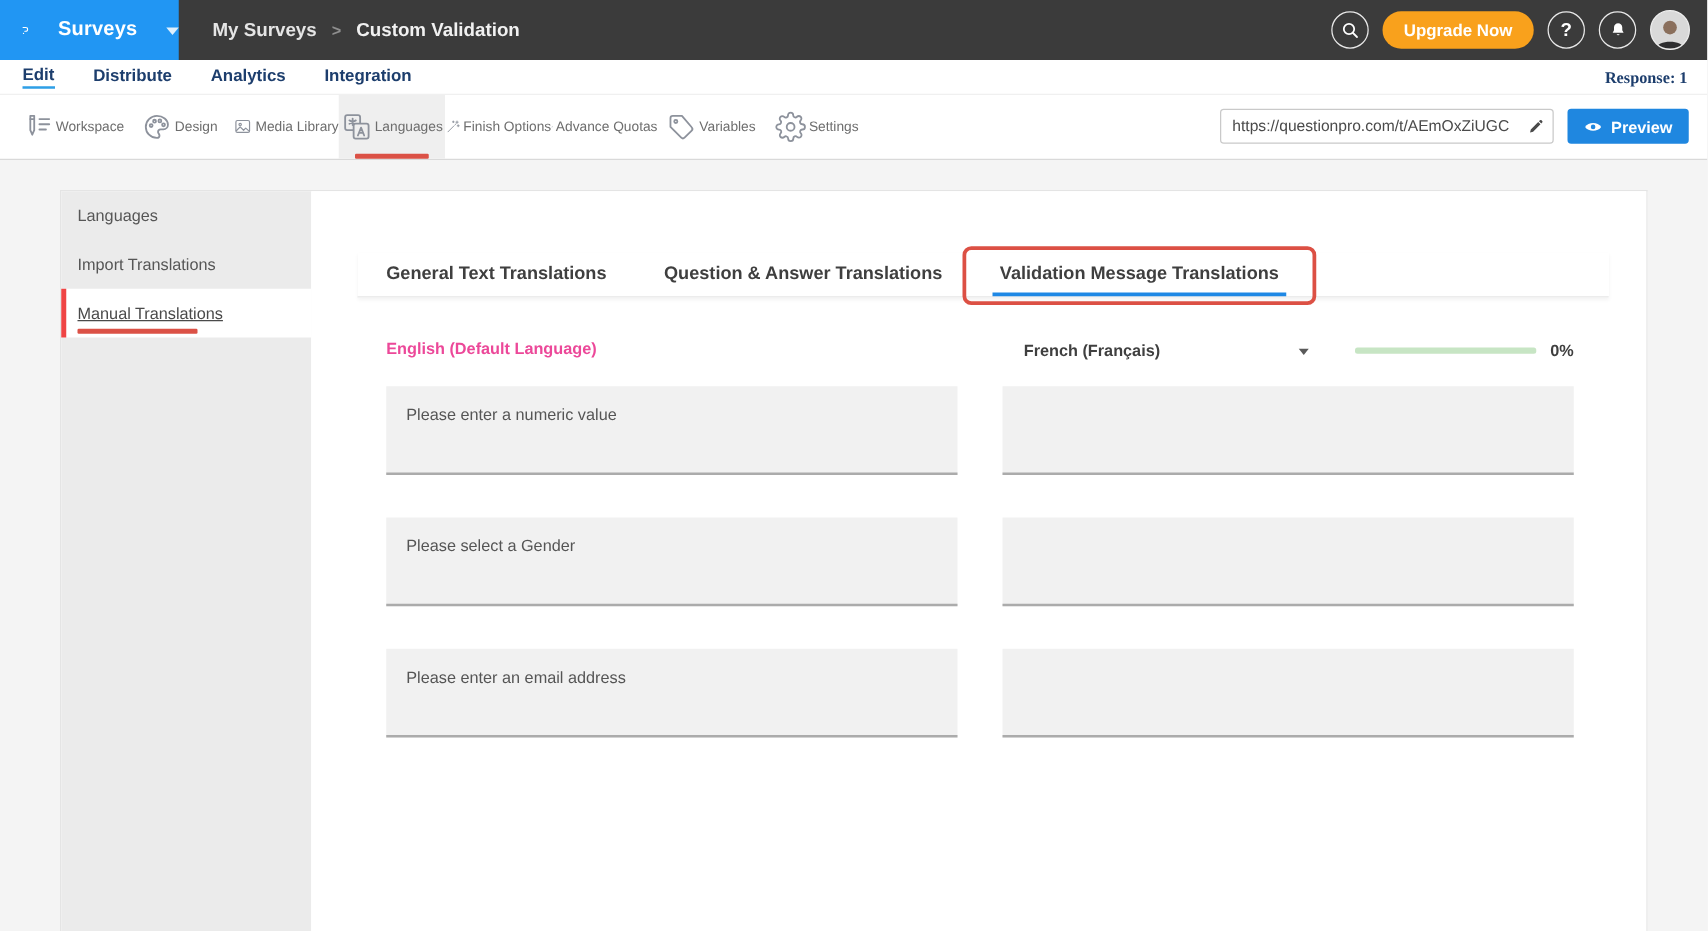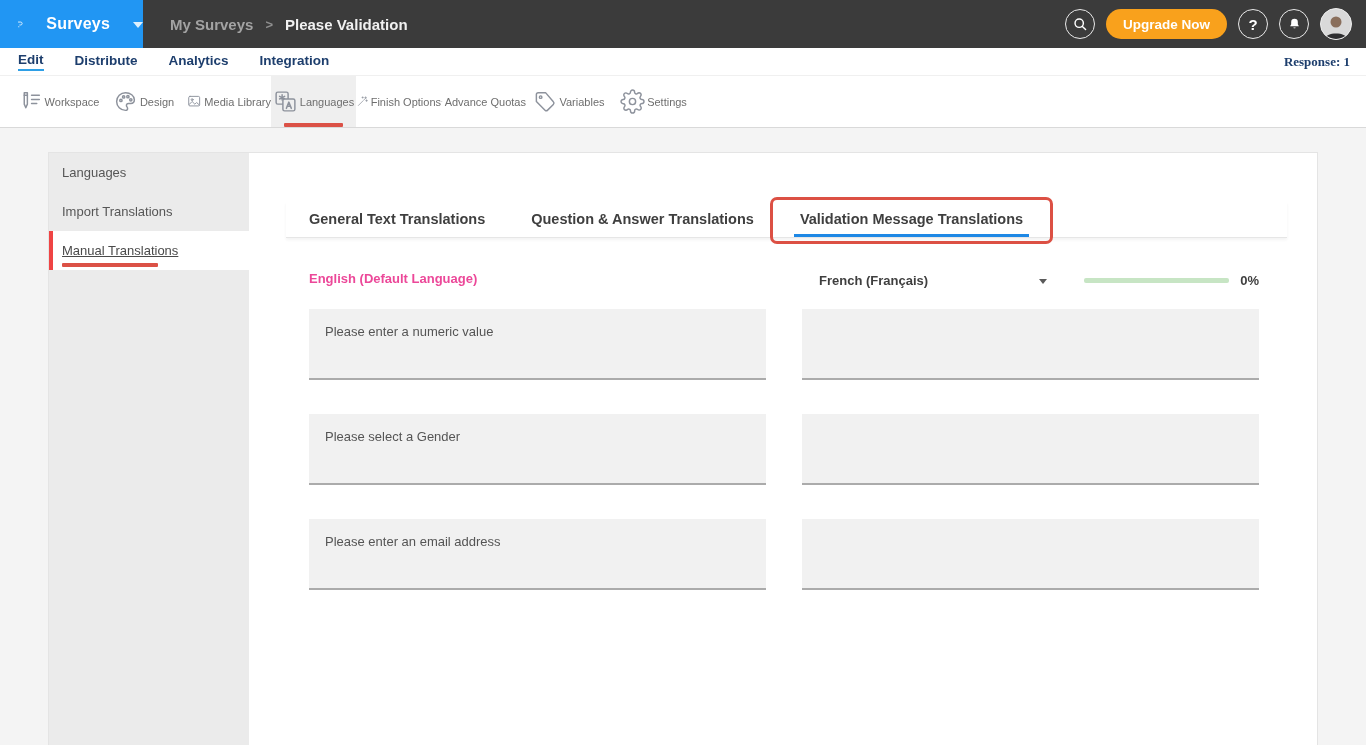--- a/index.html
+++ b/index.html
@@ -5,21 +5,21 @@
   * { margin:0; padding:0; box-sizing:border-box; }
   html,body { width:1366px; height:745px; font-family:"Liberation Sans", sans-serif; background:#f4f4f4; }
   #app { position:relative; width:1366px; height:745px; overflow:hidden; background:#f4f4f4; }
 
   
   .topbar { position:absolute; top:0; left:0; width:1366px; height:48px; background:#3b3b3b; display:flex; align-items:center; }
   .logo-block { width:143px; height:48px; background:#2196f3; display:flex; align-items:center; padding-left:17px; gap:23px; flex-shrink:0; cursor:pointer; }
   .logo-block .product { color:#fff; font-size:16px; font-weight:700; letter-spacing:.2px; }
   .caret-down-white { width:0; height:0; border-left:5px solid transparent; border-right:5px solid transparent; border-top:6px solid #dff0fd; margin-top:2px; }
   .breadcrumb { display:flex; align-items:center; margin-left:27px; font-size:15px; font-weight:700; }
-  .breadcrumb .parent { color:#a3a3a3; cursor:pointer; }
+  .breadcrumb .parent { color:#e5e5e5; cursor:pointer; }
   .breadcrumb .sep { color:#8f8f8f; margin:0 12px; font-size:13px; }
   .breadcrumb .current { color:#f1f1f1; }
   .topbar-right { position:absolute; right:14px; top:0; height:48px; display:flex; align-items:center; gap:11px; }
   .circle-btn { width:30px; height:30px; border-radius:50%; border:1.6px solid #e9e9e9; display:flex; align-items:center; justify-content:center; color:#fff; font-weight:700; font-size:15px; cursor:pointer; background:transparent; }
   .upgrade-btn { height:30px; padding:0 17px; border-radius:16px; background:#f9a11c; color:#fff; font-size:13.5px; font-weight:700; border:none; display:flex; align-items:center; cursor:pointer; }
   .avatar { width:32px; height:32px; border-radius:50%; background:#d9d9d9; border:1.6px solid #eee; overflow:hidden; cursor:pointer; display:flex; align-items:flex-end; justify-content:center; }
 
   
   .subnav { position:absolute; top:48px; left:0; width:1366px; height:28px; background:#fff; display:flex; align-items:center; border-bottom:1px solid #f0f0f0; }
   .subnav .item { font-size:13.5px; font-weight:700; color:#1d3e6d; margin-left:31px; padding-bottom:2px; cursor:pointer; }
@@ -80,21 +80,21 @@
       <svg width="21" height="25" viewBox="0 0 22 26">
         <path d="M5 4.5 H12 C15.6 4.5 17.8 6.6 17.8 9.6 C17.8 12.6 15.6 14.7 12 14.7 H9.8" stroke="#ffffff" stroke-width="2.9" fill="none" stroke-linecap="round"></path>
         <rect x="4.6" y="19.2" width="3.4" height="3.4" rx="1" fill="#ffffff"></rect>
       </svg>
       <span class="product">Surveys</span>
       <span class="caret-down-white"></span>
     </div>
     <div class="breadcrumb">
       <span class="parent">My Surveys</span>
       <span class="sep">&gt;</span>
-      <span class="current">Please Validation</span>
+      <span class="current">Custom Validation</span>
     </div>
     <div class="topbar-right">
       <div class="circle-btn">
         <svg width="16" height="16" viewBox="0 0 20 20">
           <circle cx="9" cy="9" r="5.2" stroke="#fff" stroke-width="1.8" fill="none"></circle>
           <line x1="13" y1="13" x2="17" y2="17" stroke="#fff" stroke-width="1.8" stroke-linecap="round"></line>
         </svg>
       </div>
       <button class="upgrade-btn">Upgrade Now</button>
       <div class="circle-btn">
@@ -188,20 +188,37 @@
       <span class="lbl">Variables</span>
     </div>
     <div class="tool">
       <svg viewBox="0 0 24 24">
         <circle cx="12" cy="12" r="3"></circle>
         <path d="M19.4 15a1.65 1.65 0 0 0 .33 1.82l.06.06a2 2 0 0 1 0 2.83 2 2 0 0 1-2.83 0l-.06-.06a1.65 1.65 0 0 0-1.82-.33 1.65 1.65 0 0 0-1 1.51V21a2 2 0 0 1-2 2 2 2 0 0 1-2-2v-.09A1.65 1.65 0 0 0 9 19.4a1.65 1.65 0 0 0-1.82.33l-.06.06a2 2 0 0 1-2.83 0 2 2 0 0 1 0-2.83l.06-.06a1.65 1.65 0 0 0 .33-1.82 1.65 1.65 0 0 0-1.51-1H3a2 2 0 0 1-2-2 2 2 0 0 1 2-2h.09A1.65 1.65 0 0 0 4.6 9a1.65 1.65 0 0 0-.33-1.82l-.06-.06a2 2 0 0 1 0-2.83 2 2 0 0 1 2.83 0l.06.06a1.65 1.65 0 0 0 1.82.33H9a1.65 1.65 0 0 0 1-1.51V3a2 2 0 0 1 2-2 2 2 0 0 1 2 2v.09a1.65 1.65 0 0 0 1 1.51 1.65 1.65 0 0 0 1.82-.33l.06-.06a2 2 0 0 1 2.83 0 2 2 0 0 1 0 2.83l-.06.06a1.65 1.65 0 0 0-.33 1.82V9a1.65 1.65 0 0 0 1.51 1H21a2 2 0 0 1 2 2 2 2 0 0 1-2 2h-.09a1.65 1.65 0 0 0-1.51 1z"></path>
       </svg>
       <span class="lbl">Settings</span>
     </div>
 
+    <div class="url-group">
+      <div class="url-field">
+        <input type="text" value="https://questionpro.com/t/AEmOxZiUGC" style="">
+        <span class="edit">
+          <svg width="13" height="13" viewBox="0 0 16 16">
+            <path d="M2.5 13.5 l.75-3 7.3-7.3 2.25 2.25-7.3 7.3 z M11.3 2.45 l2.25 2.25 .9-.9 a1.2 1.2 0 0 0 0-1.7 l-.55-.55 a1.2 1.2 0 0 0-1.7 0 z" fill="#4a4a4a"></path>
+          </svg>
+        </span>
+      </div>
+      <button class="preview-btn">
+        <svg width="15" height="11" viewBox="0 0 16 12">
+          <path d="M1 6 C3.8 1.6 12.2 1.6 15 6 C12.2 10.4 3.8 10.4 1 6 Z" fill="#fff"></path>
+          <circle cx="8" cy="6" r="2" fill="#1f87e0"></circle>
+        </svg>
+        <span>Preview</span>
+      </button>
+    </div>
   </div>
 
   <div class="content">
     <div class="card">
 
       <div class="side">
         <div class="side-item">Languages</div>
         <div class="side-item">Import Translations</div>
         <div class="side-item active">
           <span>Manual Translations</span>

